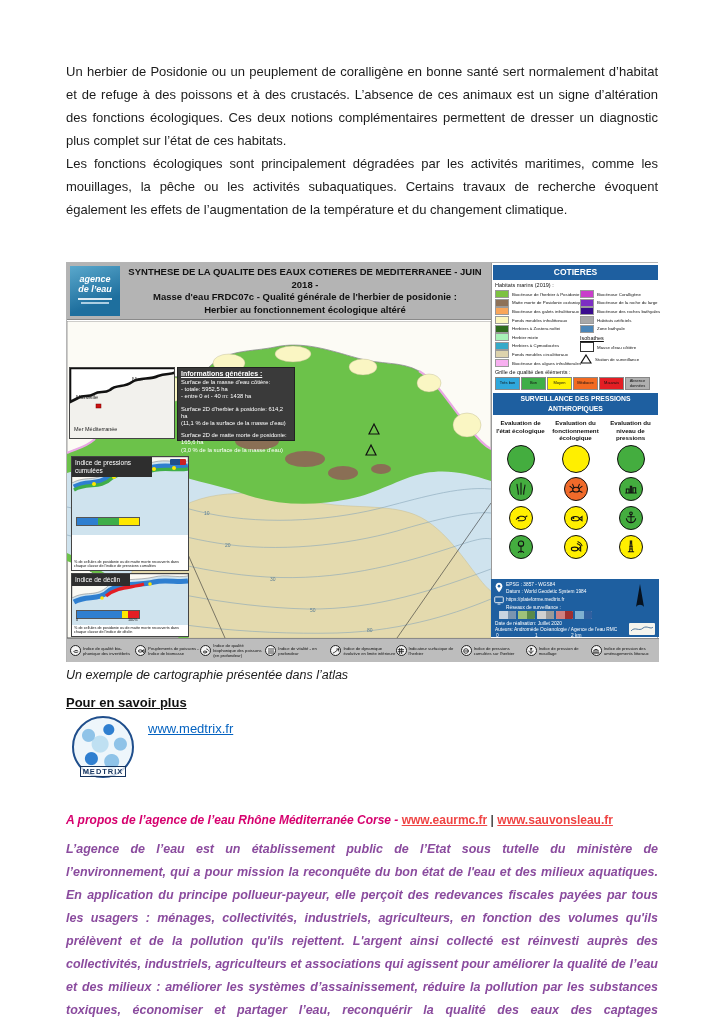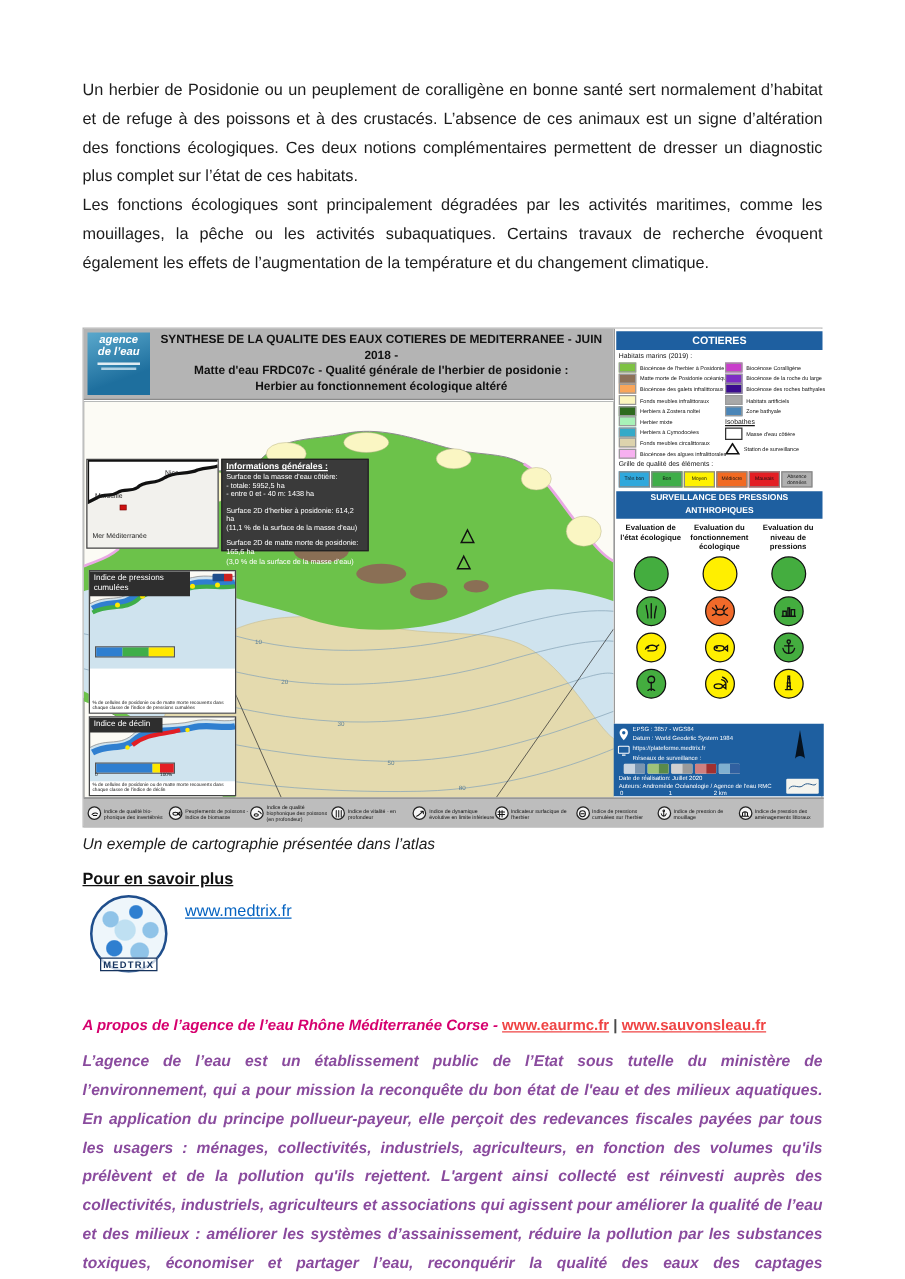--- a/index.html
+++ b/index.html
@@ -5,21 +5,21 @@
   html,body{margin:0;padding:0;background:#fff;}
   #page{position:relative;width:724px;height:1023px;background:#fff;
         font-family:"Liberation Sans",sans-serif;color:#1c1c1c;overflow:hidden;}
   .abs{position:absolute;}
   .para{width:592px;text-align:justify;font-size:13px;line-height:23px;color:#1c1c1c;}
   
   #mapfig{left:66px;top:262px;width:592px;height:400px;background:#fff;border:1px solid #b5b5b5;box-sizing:border-box;font-family:"Liberation Sans",sans-serif;}
   .titlebar{left:0;top:0;width:424px;height:57px;background:var(--titlegray);border-bottom:1px solid #8a8a8a;box-sizing:border-box;}
   .titletext{left:56px;top:3px;width:364px;text-align:center;font-weight:bold;font-size:9.5px;line-height:12.5px;color:#111;}
   .aelogo{left:3px;top:3px;width:50px;height:50px;background:linear-gradient(160deg,#5aa8cc,#1e6f9e 70%);color:#fff;
-          font-style:italic;font-weight:bold;text-align:center;box-sizing:border-box;font-size:9px;line-height:10px;}
+          font-style:italic;font-weight:bold;text-align:center;padding-top:8px;box-sizing:border-box;font-size:9px;line-height:10px;}
   .aelogo .bar{width:34px;height:2px;background:#fff;margin:4px auto 2px auto;opacity:.85;}
   .aelogo .bar2{width:28px;height:1.5px;background:#cfe6f2;margin:2px auto 0 auto;opacity:.8;}
   
   .inset{background:#fff;border:1px solid #444;box-sizing:border-box;overflow:hidden;}
   .inset-title{background:#2e2e2e;color:#fff;font-size:6.5px;line-height:8px;padding:2px 3px;display:inline-block;}
   .darkbox{background:#3a3a3a;color:#fff;border:1px solid #222;box-sizing:border-box;}
   .darkbox .ib-title{font-size:7px;font-weight:bold;text-decoration:underline;margin:2px 3px 2px 3px;}
   .darkbox .ib-line{font-size:5.8px;line-height:7.2px;margin:0 3px;}
   .gap{height:5px;}
   .tinycap{font-size:3.8px;line-height:4.6px;color:#111;background:#fff;padding:1px 2px;}
@@ -84,21 +84,21 @@
 
     <div class="abs titlebar">
       <div class="abs aelogo">
         <div>agence</div>
         <div>de l’eau</div>
         <div class="bar"></div>
         <div class="bar2"></div>
       </div>
       <div class="abs titletext">
         <div>SYNTHESE DE LA QUALITE DES EAUX COTIERES DE MEDITERRANEE - JUIN 2018 -</div>
-        <div>Matte d'eau FRDC07c - Qualité générale de l'herbier de posidonie :</div>
+        <div>Masse d'eau FRDC07c - Qualité générale de l'herbier de posidonie :</div>
         <div>Herbier au fonctionnement écologique altéré</div>
       </div>
     </div>
 
     <svg class="abs" style="left:0;top:58px;" width="424" height="317" viewBox="0 0 424 317">
       <rect x="0" y="0" width="424" height="317" style="fill:var(--sea)"></rect>
 
       <path d="M54,317 C58,260 70,220 100,195 C140,163 200,172 240,180 C290,190 330,180 360,200 C390,220 410,260 424,270 L424,317 Z" style="fill:var(--deep)" stroke="#c8bd8f" stroke-width="0.5"></path>
 
       <g stroke="#88a6b8" stroke-width="0.6" fill="none">

